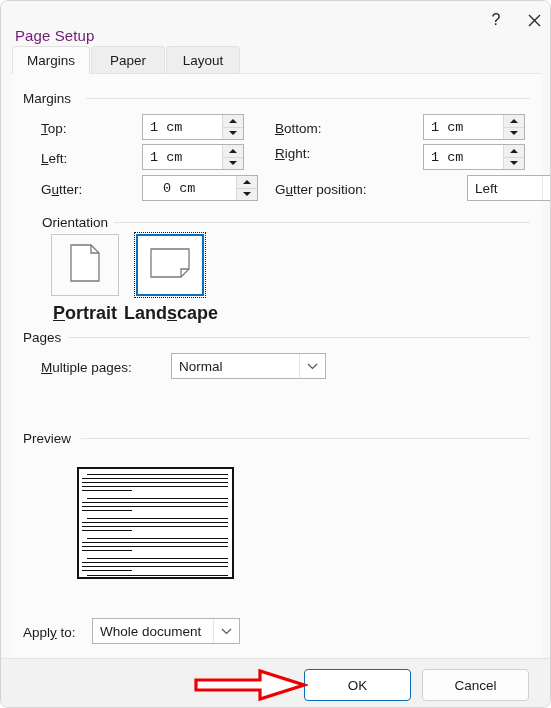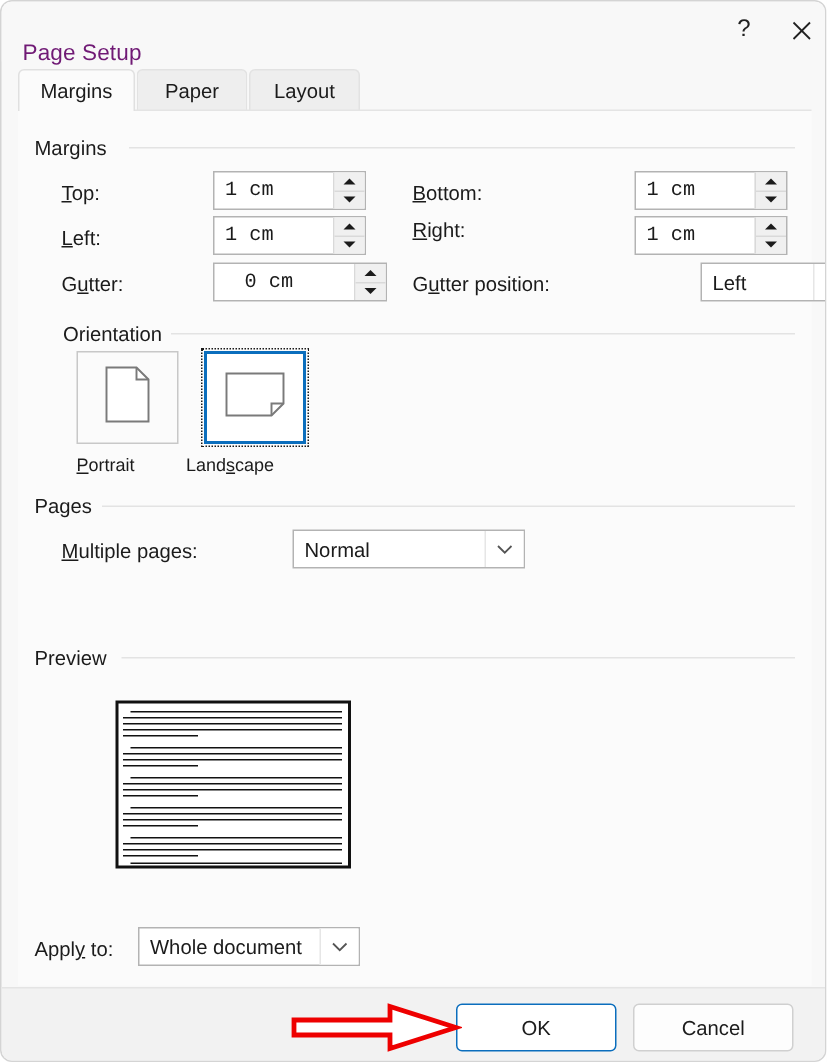--- a/index.html
+++ b/index.html
@@ -169,22 +169,23 @@
     display: flex; align-items: center; justify-content: center;
   }
   .orient-tile.selected {
     border: 2px solid #0b6ebd;
     outline: 1px dotted #1b1b1b;
     outline-offset: 1px;
     background: #ffffff;
   }
   .orient-caption {
     position: absolute;
-    font-size: 12px; color: #1b1b1b;
-    text-align: left;
+    font-size: 18px; color: #1b1b1b;
+    text-align: center;
+    font-weight: bold;
   }
 
   
   #preview-page {
     position: absolute;
     left: 76px; top: 466px;
     width: 157px; height: 112px;
     background: #ffffff;
     border: 2px solid #111111;
   }
@@ -379,21 +380,21 @@
           <path d="M31,29 V21 H39" fill="none" stroke="#7a7a7a" stroke-width="1.3"></path>
         </svg>
       </span>
     </div>
     <div class="orient-caption" style="left:112px; top:229px; width:92px;">Land<u>s</u>cape</div>
 
     <div class="group-label" style="left:11px; top:256px;">Pages</div>
     <div class="group-rule" style="left:56px; top:263px; width:462px;"></div>
 
     <div class="field-label" style="left:29px; top:286px;"><u>M</u>ultiple pages:</div>
-    <div class="combo" style="left:159px; top:279px; width:155px;margin-left:24px;">
+    <div class="combo" style="left:159px; top:279px; width:155px;">
       <div class="val">Normal</div>
       <div class="chev">
         <svg width="11" height="7" viewBox="0 0 11 7">
           <polyline points="1,1 5.5,5.5 10,1" fill="none" stroke="#555" stroke-width="1.2"></polyline>
         </svg>
       </div>
     </div>
 
     <div class="group-label" style="left:11px; top:357px;">Preview</div>
     <div class="group-rule" style="left:69px; top:364px; width:449px;"></div>

